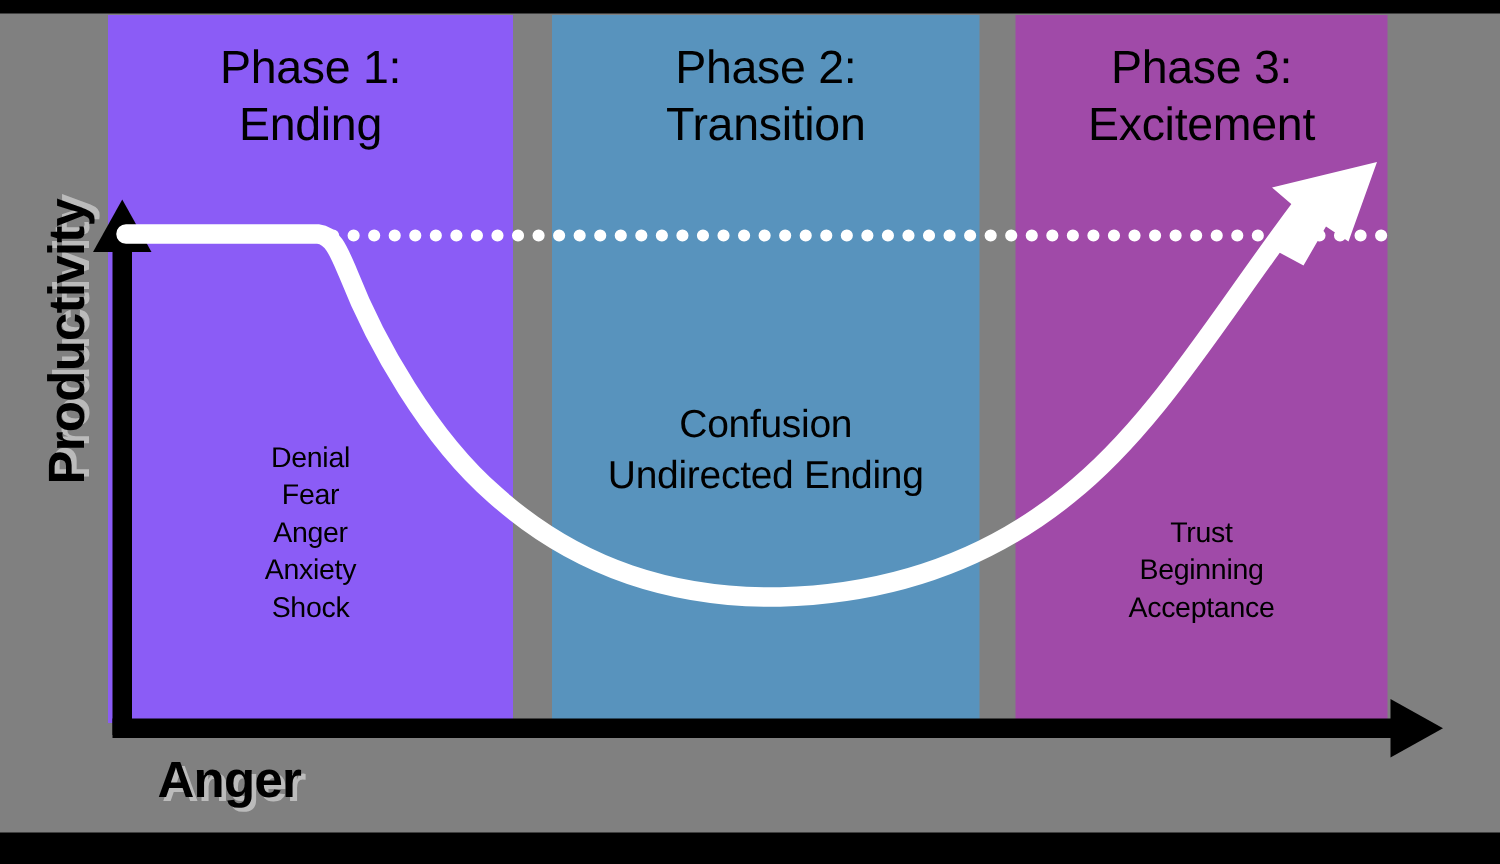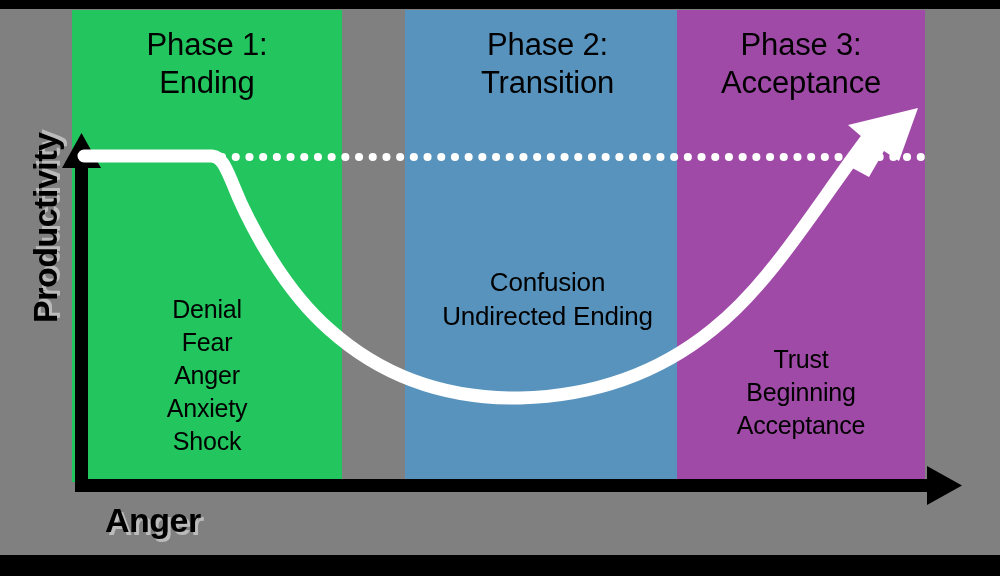--- a/index.html
+++ b/index.html
@@ -56,21 +56,21 @@
     white-space: pre-line;
     letter-spacing: -0.2px;
   }
 
   .panel-words {
     position: absolute;
     left: 0;
     right: 0;
     text-align: center;
     color: #000000;
-    font-size: 25px;
+    font-size: 19px;
     line-height: 1.32;
     font-family: "Liberation Sans", sans-serif;
     white-space: pre-line;
     letter-spacing: -0.2px;
   }
   #words-1 { top: 283px; }
   #words-2 { top: 255px; font-size: 26px; }
   #words-3 { top: 333px; }
 
   
@@ -114,40 +114,40 @@
     letter-spacing: -0.5px;
   }
 </style>
 </head>
 <body>
 
 <div id="stage">
 
   <div id="plate" style="background: rgb(128, 128, 128);"></div>
 
-  <div class="panel" id="panel-1" style="background: #22c55e;">
+  <div class="panel" id="panel-1" style="background: #8b5cf6;">
     <div class="panel-title">Phase 1:
 Ending</div>
     <div class="panel-words" id="words-1">Denial
 Fear
 Anger
 Anxiety
 Shock</div>
   </div>
 
-  <div class="panel" id="panel-2" style="background: rgb(88, 147, 189); margin-left: 37px;">
+  <div class="panel" id="panel-2" style="background: rgb(88, 147, 189);">
     <div class="panel-title">Phase 2:
 Transition</div>
     <div class="panel-words" id="words-2">Confusion
 Undirected Ending</div>
   </div>
 
   <div class="panel" id="panel-3" style="background: rgb(160, 74, 168);">
     <div class="panel-title">Phase 3:
-Acceptance</div>
+Excitement</div>
     <div class="panel-words" id="words-3">Trust
 Beginning
 Acceptance</div>
   </div>
 
   <svg id="axis-svg" viewBox="0 0 1000 576">
 
     <g>
       <rect x="75" y="150" width="13" height="340" fill="#000000"></rect>
       <polygon points="81.5,133 101,168 62,168" fill="#000000"></polygon>

